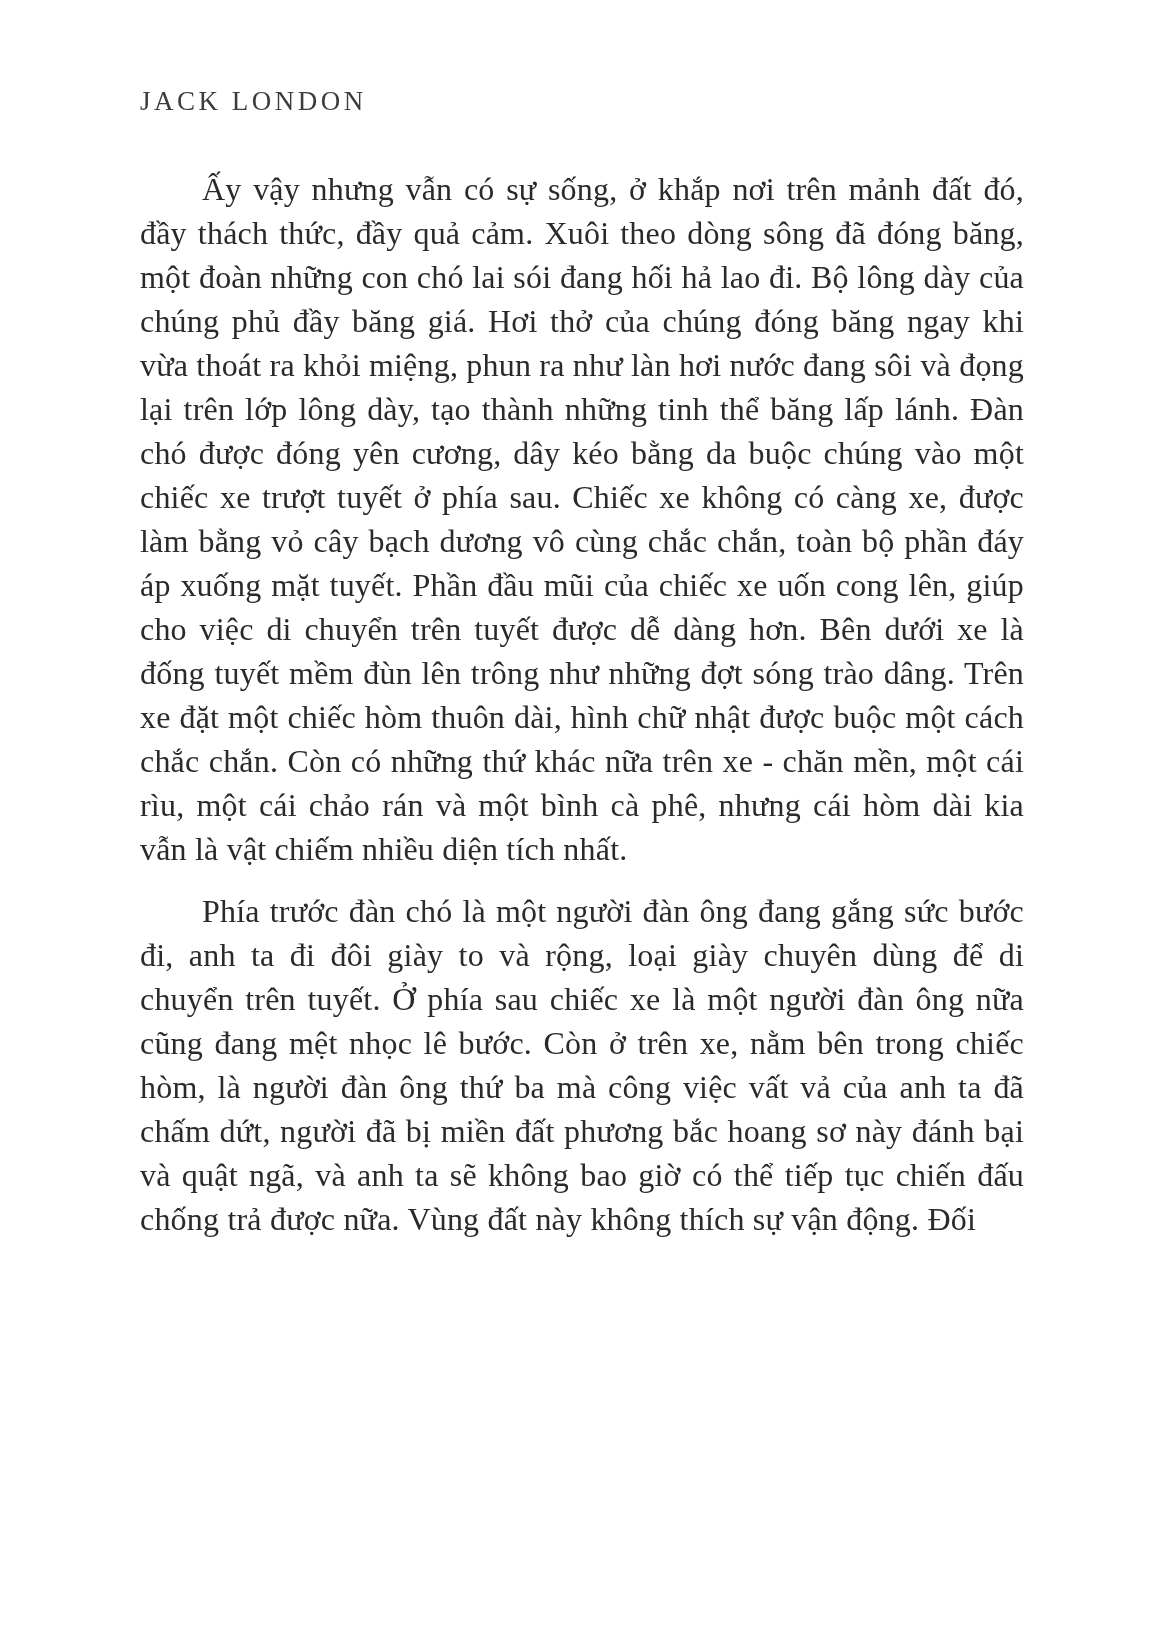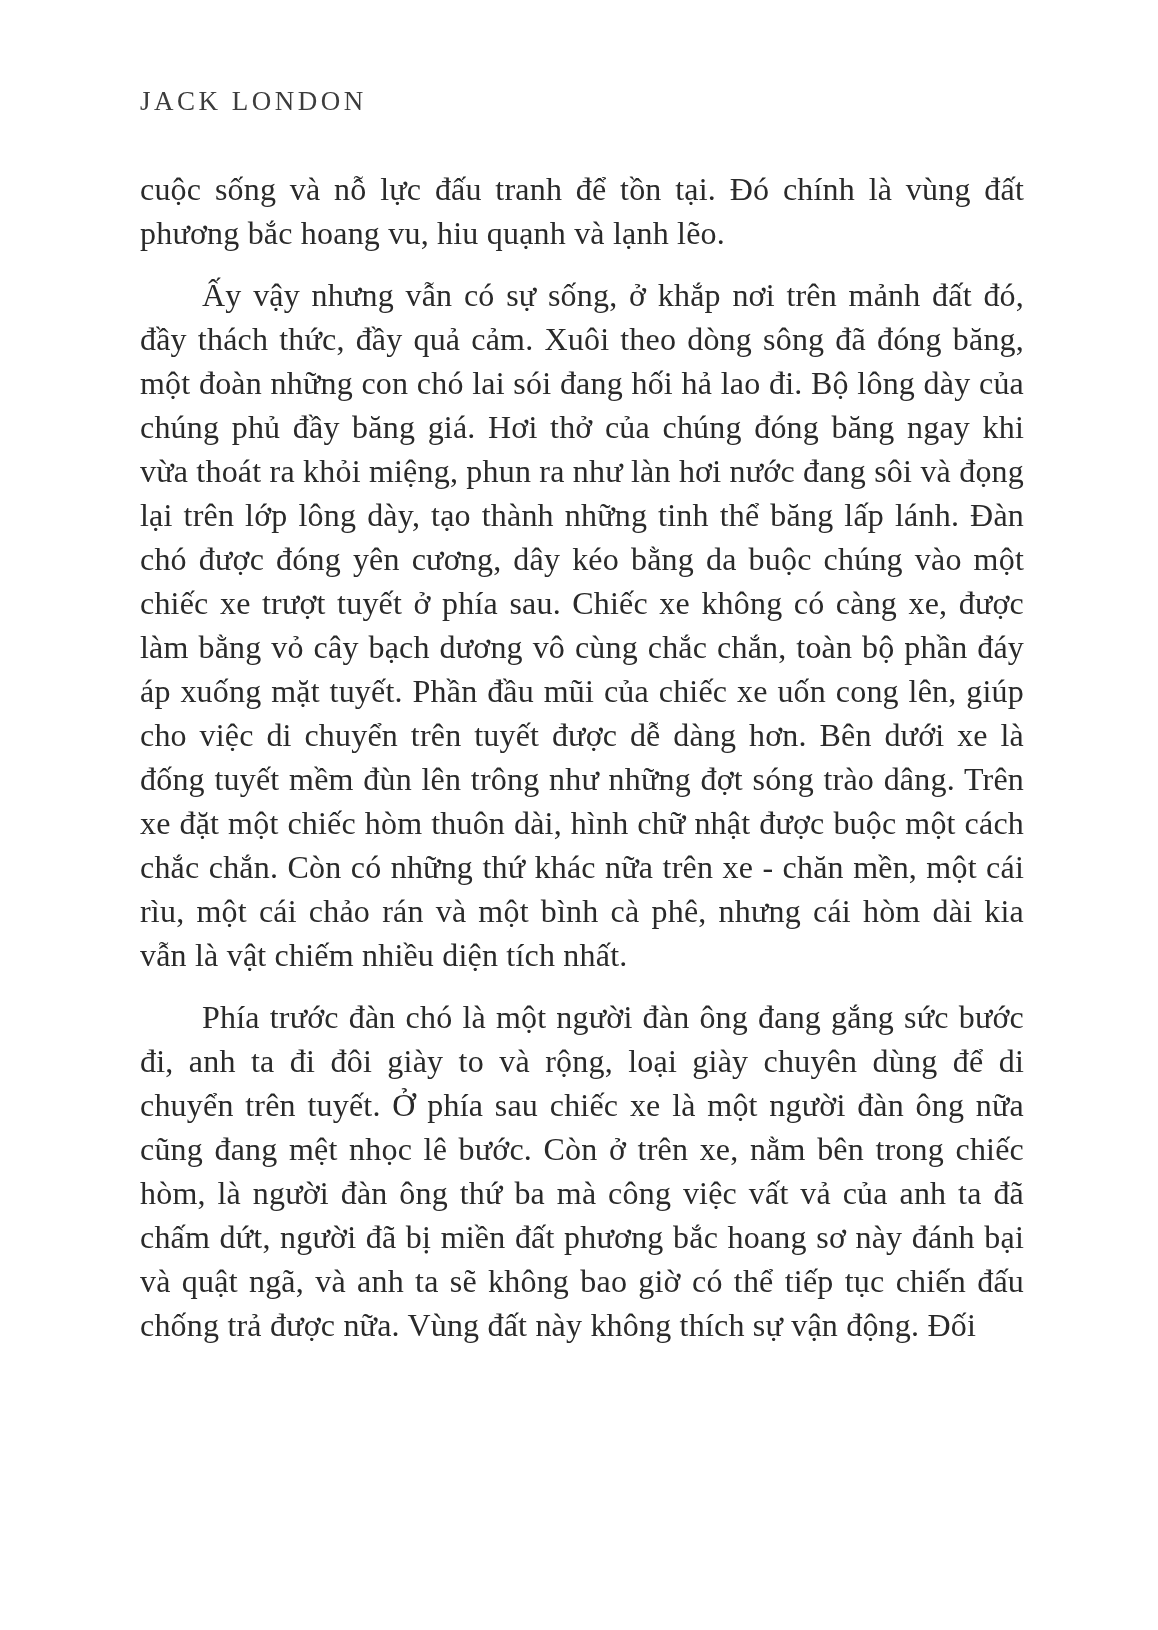--- a/index.html
+++ b/index.html
@@ -52,20 +52,19 @@
   }
 </style>
 </head>
 <body>
 
 <div class="page">
 
   <div class="running-header">JACK LONDON</div>
 
   <div class="text-column">
-    <p>cuộc sống và nỗ lực đấu tranh để tồn tại. Đó chính là vùng đất phương bắc hoang vu, hiu quạnh và lạnh lẽo.</p>
     <p class="indent">Ấy vậy nhưng vẫn có sự sống, ở khắp nơi trên mảnh đất đó, đầy thách thức, đầy quả cảm. Xuôi theo dòng sông đã đóng băng, một đoàn những con chó lai sói đang hối hả lao đi. Bộ lông dày của chúng phủ đầy băng giá. Hơi thở của chúng đóng băng ngay khi vừa thoát ra khỏi miệng, phun ra như làn hơi nước đang sôi và đọng lại trên lớp lông dày, tạo thành những tinh thể băng lấp lánh. Đàn chó được đóng yên cương, dây kéo bằng da buộc chúng vào một chiếc xe trượt tuyết ở phía sau. Chiếc xe không có càng xe, được làm bằng vỏ cây bạch dương vô cùng chắc chắn, toàn bộ phần đáy áp xuống mặt tuyết. Phần đầu mũi của chiếc xe uốn cong lên, giúp cho việc di chuyển trên tuyết được dễ dàng hơn. Bên dưới xe là đống tuyết mềm đùn lên trông như những đợt sóng trào dâng. Trên xe đặt một chiếc hòm thuôn dài, hình chữ nhật được buộc một cách chắc chắn. Còn có những thứ khác nữa trên xe - chăn mền, một cái rìu, một cái chảo rán và một bình cà phê, nhưng cái hòm dài kia vẫn là vật chiếm nhiều diện tích nhất.</p>
     <p class="indent">Phía trước đàn chó là một người đàn ông đang gắng sức bước đi, anh ta đi đôi giày to và rộng, loại giày chuyên dùng để di chuyển trên tuyết. Ở phía sau chiếc xe là một người đàn ông nữa cũng đang mệt nhọc lê bước. Còn ở trên xe, nằm bên trong chiếc hòm, là người đàn ông thứ ba mà công việc vất vả của anh ta đã chấm dứt, người đã bị miền đất phương bắc hoang sơ này đánh bại và quật ngã, và anh ta sẽ không bao giờ có thể tiếp tục chiến đấu chống trả được nữa. Vùng đất này không thích sự vận động. Đối</p>
   </div>
 
   <div class="page-number">8</div>
 
 </div>
 
 </body></html>

